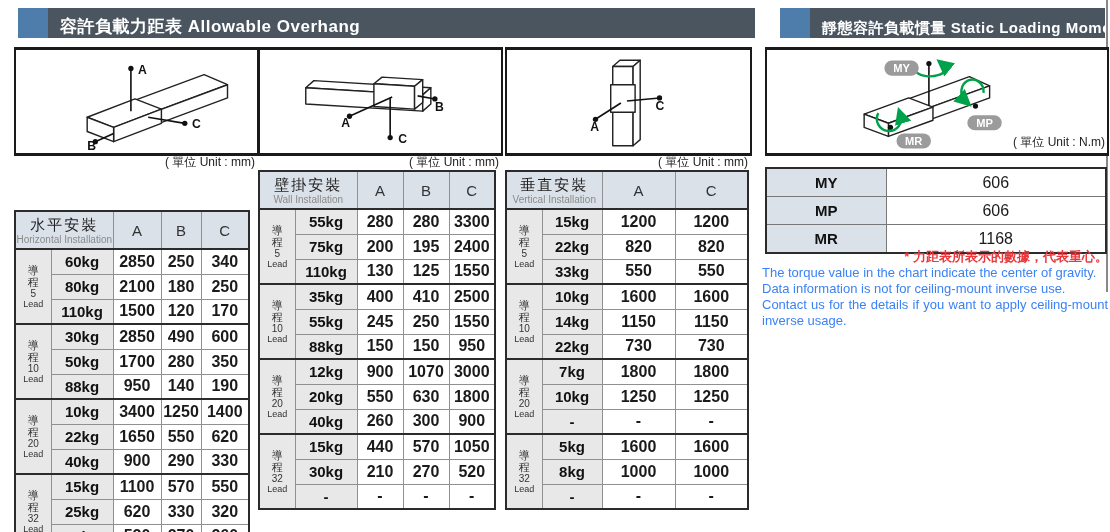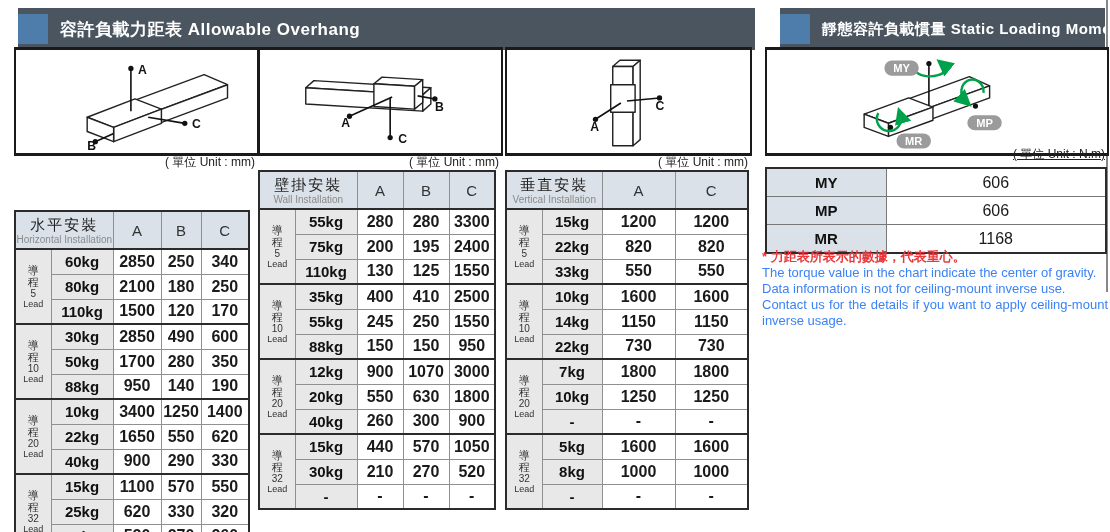--- a/index.html
+++ b/index.html
@@ -1,20 +1,20 @@
 <!DOCTYPE html>
 <html><head>
 <meta charset="utf-8">
 <style>
   html,body{margin:0;padding:0;}
   body{
     width:1110px;height:532px;position:relative;background:#fff;
     font-family:"Liberation Sans","DejaVu Sans",sans-serif;overflow:hidden;
   }
-  .hdr{position:absolute;height:42px;background:#4a5560;color:#fff;display:flex;align-items:center;}
+  .hdr{position:absolute;height:30px;background:#4a5560;color:#fff;display:flex;align-items:flex-end;}
   .hdr .sq{width:30px;height:30px;flex:none;background:#4f7dab;}
   .hdr .txt{font-weight:bold;font-size:17px;padding-left:12px;letter-spacing:.5px;white-space:nowrap;}
   .hdr.small .txt{font-size:15px;}
 
   .dbox{position:absolute;background:#fff;border:2px solid #1a1a1a;border-top-width:3px;border-bottom-width:3px;}
   .dbox svg{display:block;width:100%;height:100%;}
   .wire{fill:#fff;stroke:#222;stroke-width:1.4;stroke-linejoin:round;}
   .aline{stroke:#111;stroke-width:1.6;}
   .dot{fill:#111;}
   .lb{font-family:"Liberation Sans","DejaVu Sans",sans-serif;font-weight:bold;font-size:12px;fill:#111;}
@@ -38,21 +38,21 @@
   .ov th.lead .num{display:block;font-size:10px;line-height:11px;color:#333;}
   .ov th.lead .en{display:block;font-size:9px;line-height:10px;color:#333;}
   .ov tr.gs td,.ov tr.gs th{border-top:2px solid #2b2b2b;}
 
   table.mt{border-collapse:collapse;position:absolute;table-layout:fixed;background:#fff;border:2px solid #2b2b2b;}
   .mt td{border:1px solid #777;height:25px;text-align:center;vertical-align:middle;}
   .mt td.lbl{background:#dbe1e9;font-weight:bold;font-size:15px;color:#111;}
   .mt td.mval{font-size:16px;color:#1a1a1a;}
 
   .notes{position:absolute;}
-  .note-zh{color:#e8393e;font-weight:bold;font-size:13px;line-height:16px;}
+  .note-zh{color:#e8393e;font-weight:bold;font-size:13px;line-height:16px;text-align:right;}
   .note-en{color:#3b82f6;font-size:13px;line-height:16px;text-align:justify;}
 
   .pageline{position:absolute;background:#888;}
 </style>
 </head>
 <body>
 
 <div class="hdr" style="left:18px;top:8px;width:737px;">
   <div class="sq"></div>
   <div class="txt">容許負載力距表 Allowable Overhang</div>
@@ -143,21 +143,21 @@
     <circle class="dot" cx="122" cy="74" r="2.6"></circle>
     <path class="garc" d="M 110,60 A 12,12 0 1 0 132,62" marker-end="url(#gah)"></path>
     <rect class="badge" x="128" y="80" width="34" height="15" rx="7.5"></rect>
     <text class="lbw" x="145" y="91.5">MR</text>
   </svg>
 </div>
 
 <div class="unit" style="left:14px;top:154px;width:241px;">( 單位 Unit : mm)</div>
 <div class="unit" style="left:258px;top:154px;width:241px;">( 單位 Unit : mm)</div>
 <div class="unit" style="left:505px;top:154px;width:243px;">( 單位 Unit : mm)</div>
-<div class="unit" style="left:765px;top:146px;width:340px;text-decoration:underline;">( 單位 Unit : N.m)</div>
+<div class="unit" style="left:765px;top:134px;width:340px;">( 單位 Unit : N.m)</div>
 
 <table class="ov" style="left:14px;top:170px;width:234px;margin-top:40px;">
     <colgroup>
       <col style="width: 36px;">
       <col style="width: 62px;">
       <col style="width: 48px;">
       <col style="width: 40px;">
       <col style="width: 48px;">
     </colgroup>
     <thead>

